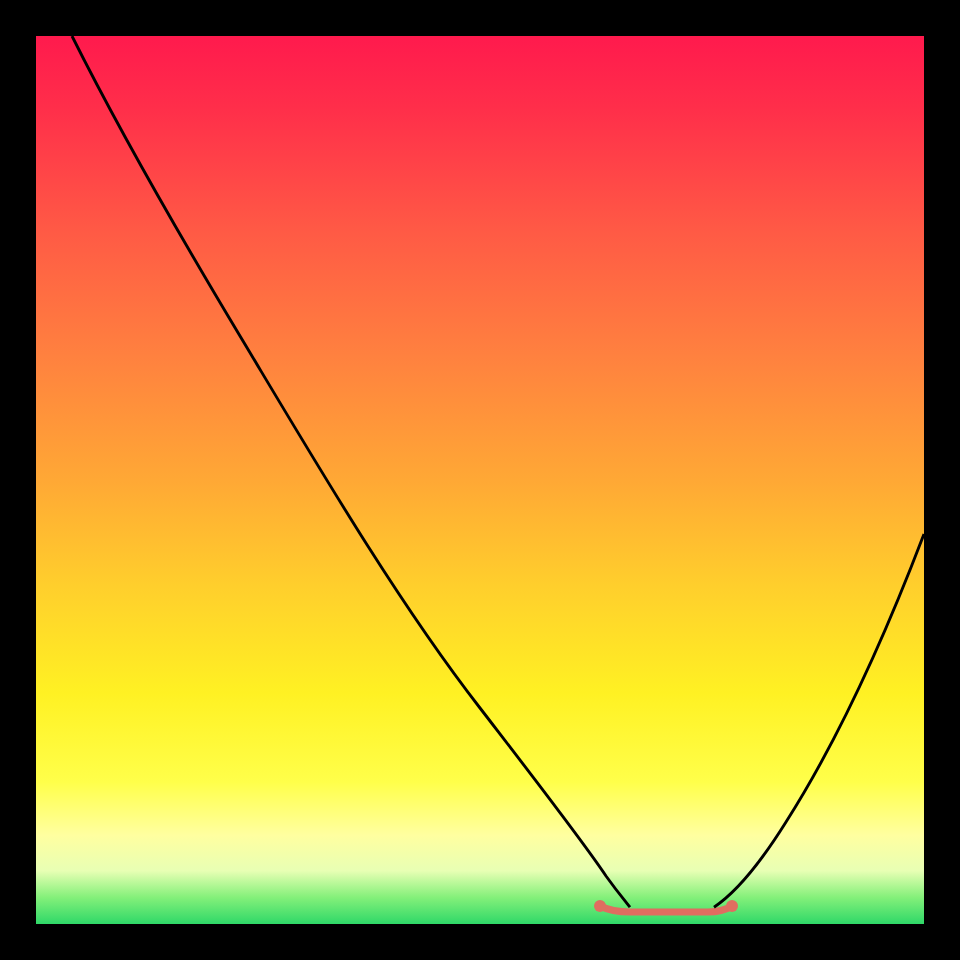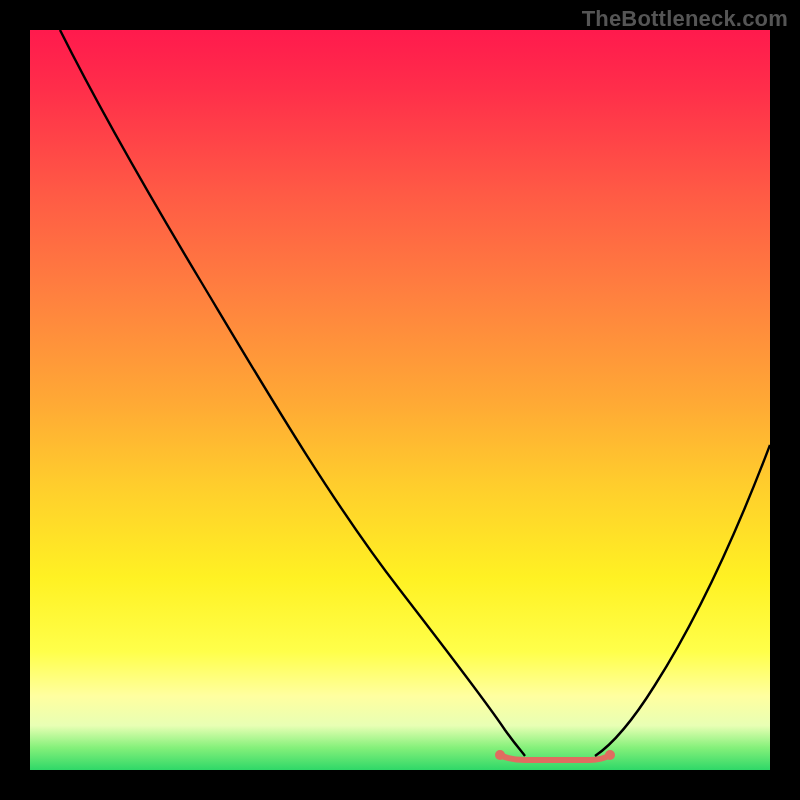--- a/index.html
+++ b/index.html
@@ -72,21 +72,20 @@
     stroke: #000;
     stroke-width: 2.4;
     fill: none;
   }
 </style>
 </head>
 <body>
 
 <div class="frame">
 
-  <div class="attribution">TheBottleneck.com</div>
 
   <div class="plot-area">
 
     <svg class="curves" viewBox="0 0 740 740" preserveAspectRatio="none">
 
       <path class="main-curve" d="M 30 0
                C 60 60, 110 150, 170 250
                C 230 350, 300 470, 370 560
                C 420 625, 455 670, 475 700
                C 485 714, 492 722, 495 726"></path>

